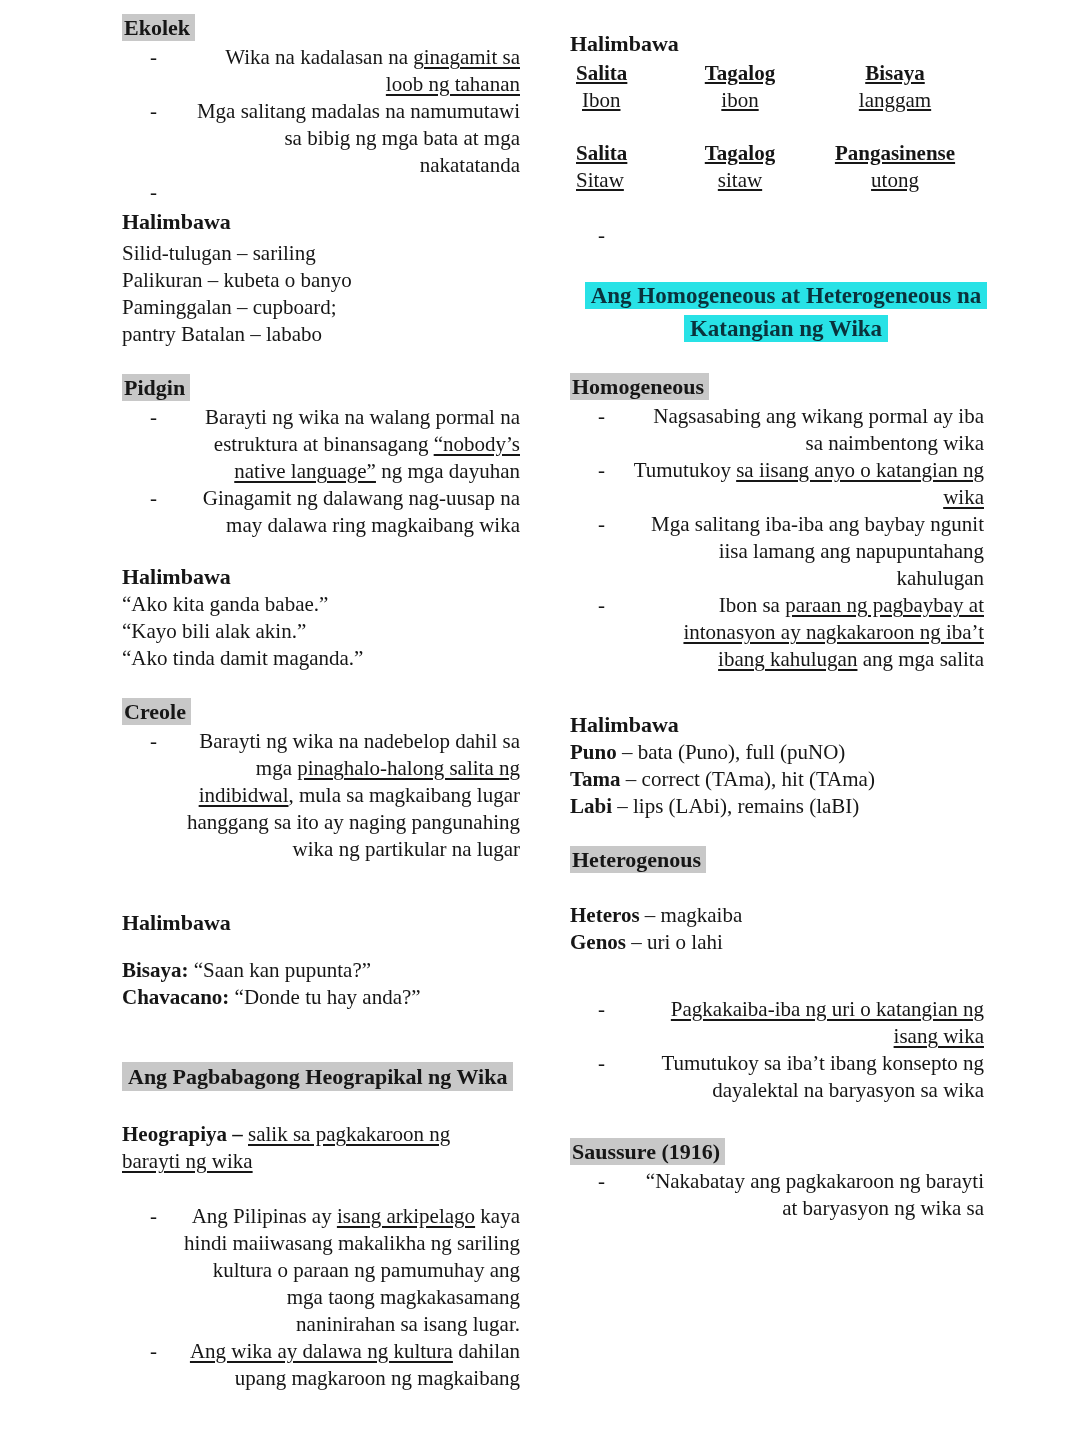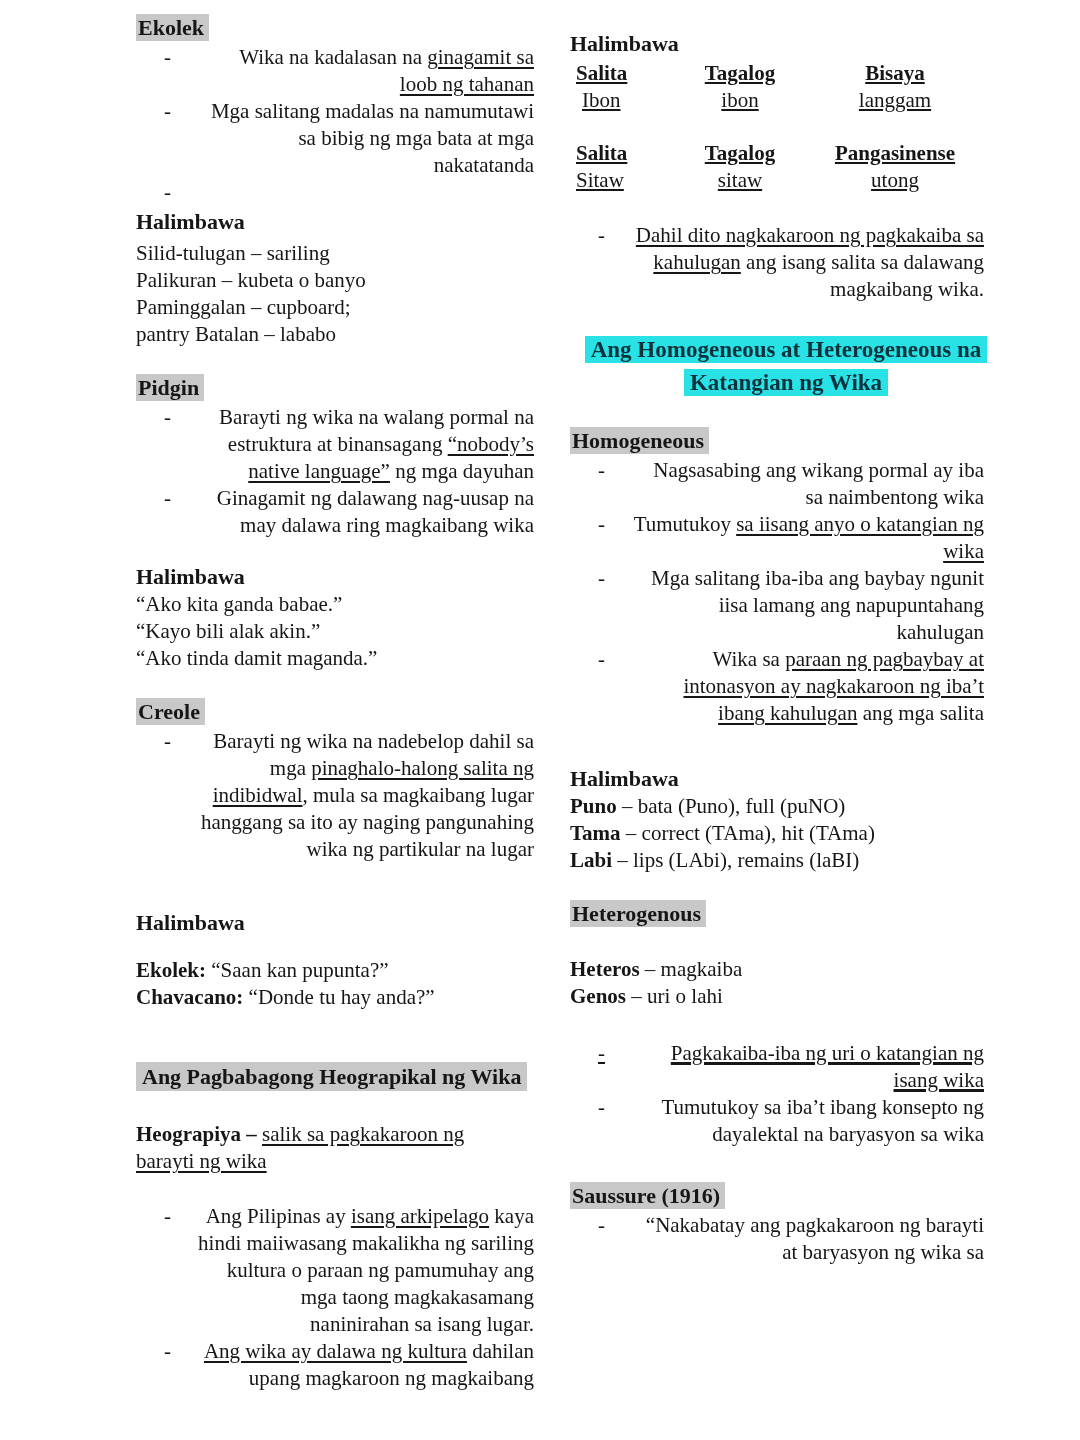--- a/index.html
+++ b/index.html
@@ -3,21 +3,21 @@
 <meta charset="utf-8">
 <style>
   html,body{margin:0;padding:0;}
   body{
     width:1080px;height:1440px;position:relative;overflow:hidden;
     background:#ffffff;color:#161616;
     font-family:"Liberation Serif","DejaVu Serif",serif;
     font-size:21px;line-height:27px;
   }
   .col{position:absolute;}
-  .col-left{left:136px;top:14px;width:422px;}
+  .col-left{left:122px;top:14px;width:422px;}
   .col-right{left:570px;top:30px;width:432px;}
 
   .head{font-size:22px;font-weight:700;line-height:28px;}
   .mark{background:#c8c8c8;padding:1px 5px 1px 2px;}
   .head-plain{font-size:22px;font-weight:700;line-height:28px;}
 
   .cyan-head{font-size:23px;font-weight:700;line-height:33px;text-align:center;margin-top:30px;}
   .cyan-head .mark-cyan{
     background:#28e2e6;color:#0a323c;padding:1px 6px;
     -webkit-box-decoration-break:clone;box-decoration-break:clone;
@@ -39,21 +39,21 @@
   .wtable .cell{padding:0;text-decoration:underline;}
   .wtable .hc{font-weight:700;}
   .wtable .c1{text-align:left;padding-left:4px;}
   .wtable .c2{text-align:center;}
   .wtable .c3{text-align:center;}
 
   .mt2{margin-top:2px;}  .mt4{margin-top:4px;}
   .mt20{margin-top:20px;} .mt24{margin-top:24px;}
   .mt26{margin-top:26px;} .mt28{margin-top:28px;}
   .mt30{margin-top:30px;} .mt34{margin-top:34px;}
-  .mt38{margin-top:38px;} .mt42{margin-top:30px;text-decoration:underline;}
+  .mt38{margin-top:38px;} .mt42{margin-top:40px;}
   .mt46{margin-top:46px;}
 </style>
 </head>
 <body>
 
 <div>
 
   <div class="col col-left">
 
     <div class="head"><span class="mark">Ekolek</span></div>
@@ -92,21 +92,21 @@
     <div class="line">“Kayo bili alak akin.”</div>
     <div class="line">“Ako tinda damit maganda.”</div>
 
     <div class="head mt26"><span class="mark">Creole</span></div>
     <div class="bullet mt2">
       <span class="dash"></span>
       <span class="btxt"><span>Barayti ng wika na nadebelop dahil sa mga </span><span class="u">pinaghalo-halong salita ng indibidwal</span><span>, mula sa magkaibang lugar hanggang sa ito ay naging pangunahing wika ng partikular na lugar</span></span>
     </div>
 
     <div class="head-plain mt46">Halimbawa</div>
-    <div class="line mt20"><span class="b">Ekolek:</span><span> “Saan kan pupunta?”</span></div>
+    <div class="line mt20"><span class="b">Bisaya:</span><span> “Saan kan pupunta?”</span></div>
     <div class="line"><span class="b">Chavacano:</span><span> “Donde tu hay anda?”</span></div>
 
     <div class="head geo-head"><span class="mark">Ang Pagbabagong Heograpikal ng Wika</span></div>
 
     <div class="line mt30" style="max-width:346px;"><span class="b">Heograpiya</span><span class="b"> – </span><span class="u">salik sa pagkakaroon ng barayti ng wika</span></div>
 
     <div class="bullet mt28">
       <span class="dash"></span>
       <span class="btxt"><span>Ang Pilipinas ay </span><span class="u">isang arkipelago</span><span> kaya hindi maiiwasang makalikha ng sariling kultura o paraan ng pamumuhay ang mga taong magkakasamang naninirahan sa isang lugar.</span></span>
     </div>
@@ -134,41 +134,40 @@
       <div class="cell hc c1">Salita</div>
       <div class="cell hc c2">Tagalog</div>
       <div class="cell hc c3">Pangasinense</div>
       <div class="cell c1">Sitaw</div>
       <div class="cell c2">sitaw</div>
       <div class="cell c3">utong</div>
     </div>
 
     <div class="bullet mt28">
       <span class="dash"></span>
-      <span class="btxt"><span class="u">Dahil dito nagkakaroon ng pagkakaiba sa kahulugan</span><span> ang isang salita sa dalawang magkaibang wika.</span></span>
     </div>
 
     <div class="cyan-head"><span class="mark-cyan">Ang Homogeneous at Heterogeneous na Katangian ng Wika</span></div>
 
     <div class="head mt28"><span class="mark">Homogeneous</span></div>
     <div class="bullet mt2">
       <span class="dash"></span>
       <span class="btxt">Nagsasabing ang wikang pormal ay iba sa naimbentong wika</span>
     </div>
     <div class="bullet">
       <span class="dash"></span>
       <span class="btxt"><span>Tumutukoy </span><span class="u">sa iisang anyo o katangian ng wika</span></span>
     </div>
     <div class="bullet">
       <span class="dash"></span>
       <span class="btxt">Mga salitang iba-iba ang baybay ngunit iisa lamang ang napupuntahang kahulugan</span>
     </div>
     <div class="bullet">
       <span class="dash"></span>
-      <span class="btxt"><span>Wika sa </span><span class="u">paraan ng pagbaybay at intonasyon ay nagkakaroon ng iba’t ibang kahulugan</span><span> ang mga salita</span></span>
+      <span class="btxt"><span>Ibon sa </span><span class="u">paraan ng pagbaybay at intonasyon ay nagkakaroon ng iba’t ibang kahulugan</span><span> ang mga salita</span></span>
     </div>
 
     <div class="head-plain mt38">Halimbawa</div>
     <div class="line"><span class="b">Puno</span><span> – bata (Puno), full (puNO)</span></div>
     <div class="line"><span class="b">Tama</span><span> – correct (TAma), hit (TAma)</span></div>
     <div class="line"><span class="b">Labi</span><span> – lips (LAbi), remains (laBI)</span></div>
 
     <div class="head mt26"><span class="mark">Heterogenous</span></div>
 
     <div class="line mt28"><span class="b">Heteros</span><span> – magkaiba</span></div>

